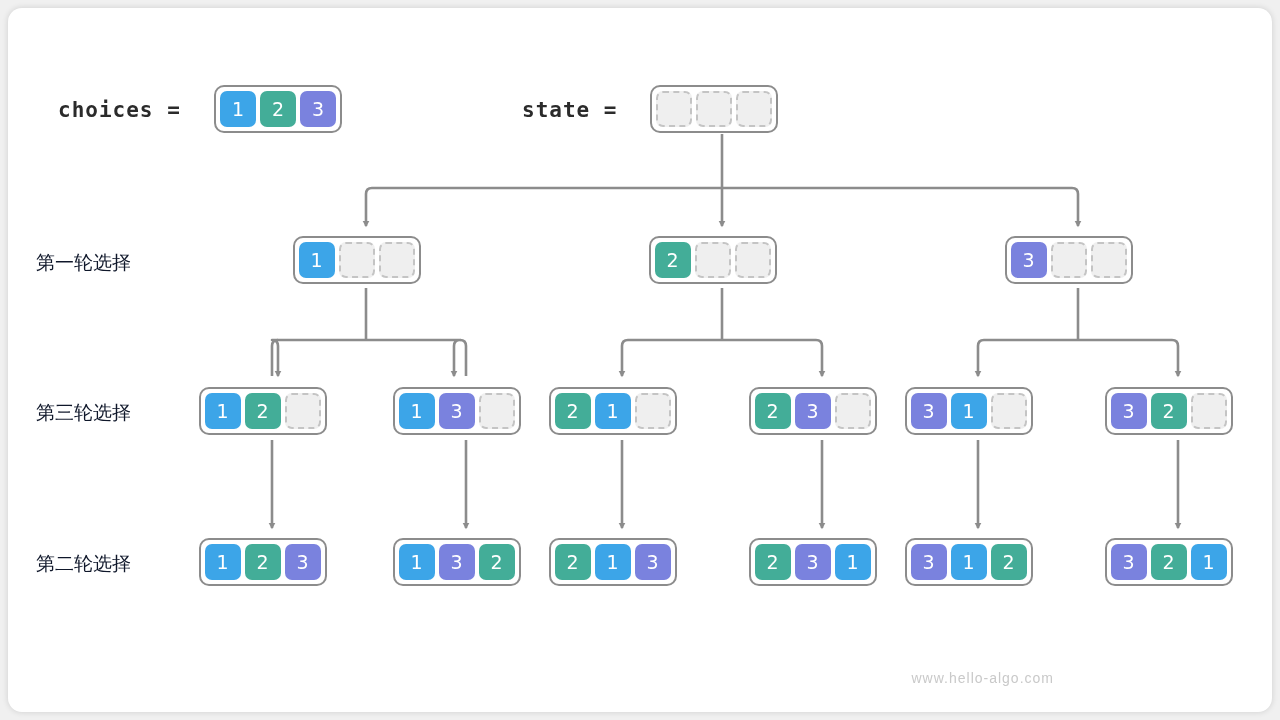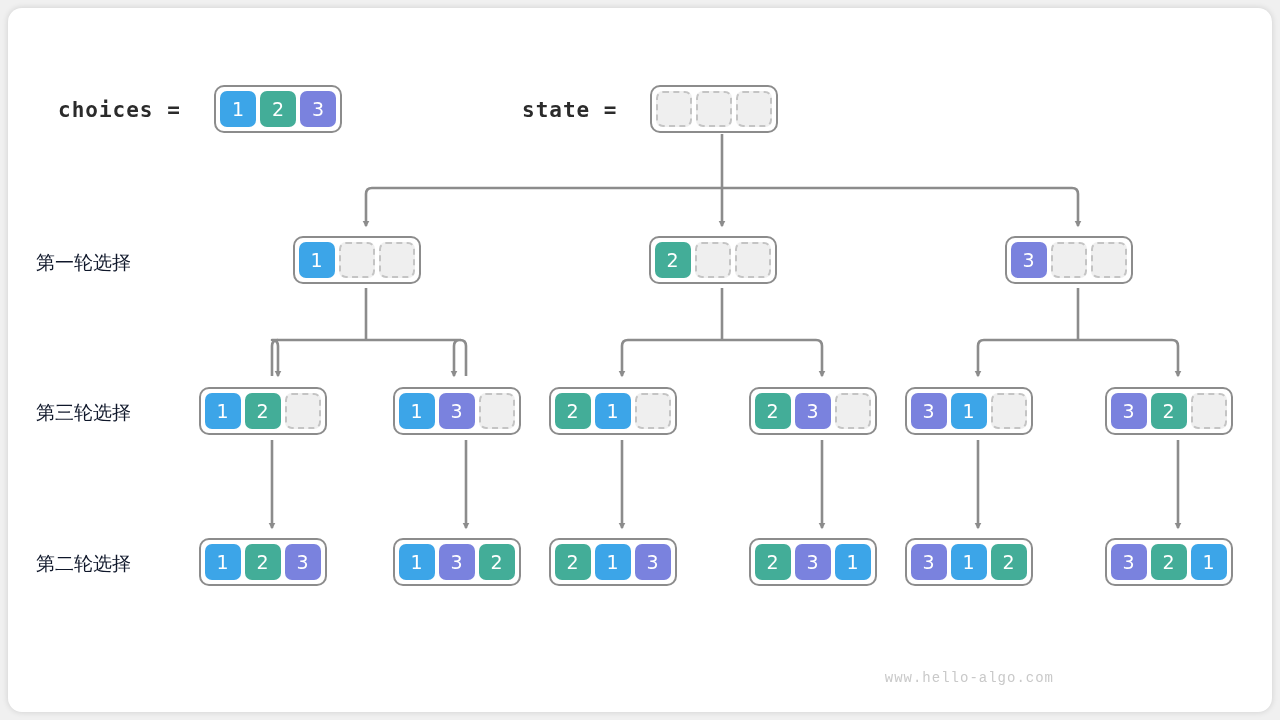--- a/index.html
+++ b/index.html
@@ -55,21 +55,21 @@
     position: absolute;
     font-family: "DejaVu Sans", sans-serif;
     font-size: 19px;
     color: #0f172a;
     white-space: nowrap;
   }
   .watermark {
     position: absolute;
     right: 42px;
     bottom: 34px;
-    font-family: Liberation Mono, monospace;
+    font-family: Liberation Sans, sans-serif;
     font-size: 14px;
     color: #c9c9c9;
     letter-spacing: 1px;
   }
 
   
   .array {
     position: absolute;
     display: flex;
     align-items: center;

